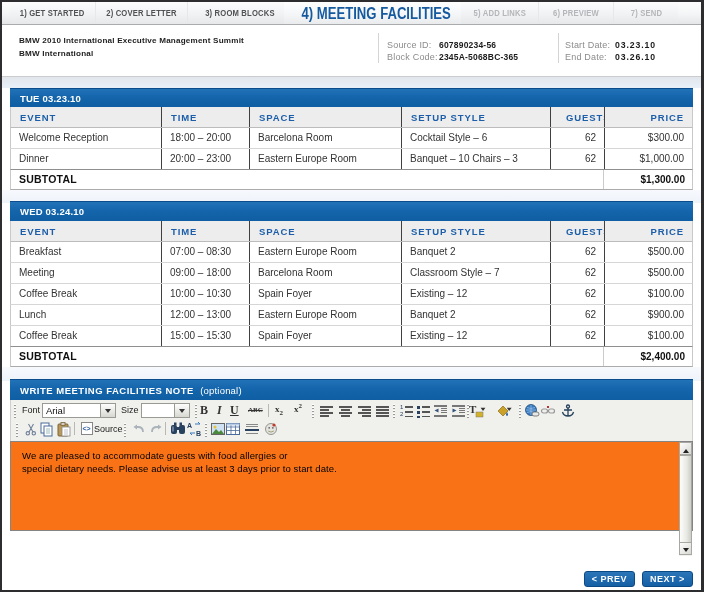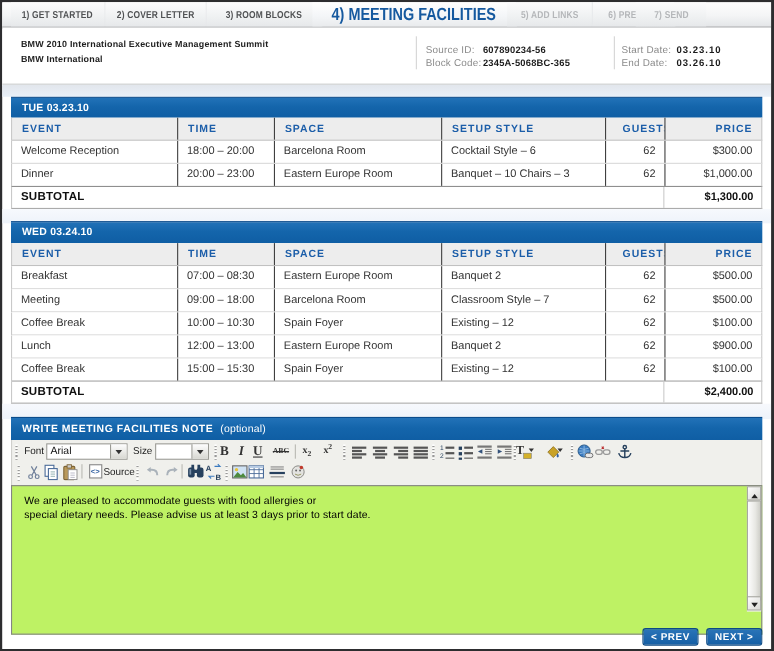--- a/index.html
+++ b/index.html
@@ -67,21 +67,21 @@
 #tb .grip { position:absolute; width:3px; height:14px;
   background:repeating-linear-gradient(#fff 0 1px, #999 1px 2px, #f0f0ec 2px 3px); width:2px;}
 #tb .vsep2 { position:absolute; width:1px; height:13px; background:#b9b9b3; }
 #tb .lab { position:absolute; font-size:9px; color:#222; }
 #tb .combo { position:absolute; height:15px; background:#fff; border:1px solid #9a9a94; }
 #tb .combo .arr { position:absolute; right:0; top:0; width:15px; height:13px; background:linear-gradient(#fdfdfd,#d8d8d2);
   border-left:1px solid #9a9a94; }
 #tb .combo .arr:after { content:""; position:absolute; left:4px; top:5px; border:3px solid transparent; border-top:4px solid #333; }
 #tb .combo .cv { position:absolute; left:3px; top:1px; font-size:9.5px; color:#111; }
 #tb .bt { position:absolute; font-weight:bold; font-size:12px; color:#333; font-family:"Liberation Serif",serif; }
-#txtwrap { position:relative; width:683px; height:136px; background:#bef264; border:1px solid #848484; }
+#txtwrap { position:relative; width:683px; height:90px; background:#f97316; border:1px solid #848484; }
 #txtwrap .line { position:absolute; left:11px; font-size:9.5px; color:#000; letter-spacing:0.1px; white-space:nowrap; }
 #sbar { position:absolute; right:0px; top:0px; width:13px; height:114px; background:#f2f2f0; }
 .sbtn { position:absolute; left:0; width:13px; height:13px; background:linear-gradient(135deg,#fdfdfd,#d8d8d4); border:1px solid #a8a8a2; }
 .sbtn:after { content:""; position:absolute; left:3px; border:3px solid transparent; }
 .sbtn.up:after { top:3px; border-bottom:4px solid #222; }
 .sbtn.dn:after { top:5px; border-top:4px solid #222; }
 #sthumb { position:absolute; left:0; top:13px; width:13px; height:91px; background:linear-gradient(90deg,#fdfdfd,#e8e8e4 60%,#cfcfc9); border:1px solid #a8a8a2; }
 
 .navbtn { position:absolute; height:16px; border-radius:3px; background:linear-gradient(#2a74b8,#155fa5);
   border:1px solid #0c4a85; color:#fff; font-size:9px; font-weight:bold; letter-spacing:0.5px;
@@ -90,21 +90,21 @@
 </head>
 <body>
 <div id="page">
   <div id="nav">
     <div class="tab" style="left:8px; width:86px;"><span class="tx">1) GET STARTED</span></div>
     <div class="tab" style="left:94px; width:92px;"><span class="tx">2) COVER LETTER</span></div>
     <div class="tab" style="left:186px; width:105px;"><span class="tx">3) ROOM BLOCKS</span></div>
     <div class="tab on" style="left:282px; width:186px;"><span class="tx">4) MEETING FACILITIES</span></div>
     <div class="tab off" style="left:459px; width:78px;"><span class="tx">5) ADD LINKS</span></div>
     <div class="tab off" style="left:537px; width:75px;"><span class="tx">6) PREVIEW</span></div>
-    <div class="tab off" style="left:576px; width:64px; border-right:none;"><span class="tx">7) SEND</span></div>
+    <div class="tab off" style="left:612px; width:64px; border-right:none;"><span class="tx">7) SEND</span></div>
   </div>
   <div id="hdr">
     <div class="bmw" style="top:10px;">BMW 2010 International Executive Management Summit</div>
     <div class="bmw" style="top:23px;">BMW International</div>
     <div class="vsep" style="left:376px;"></div>
     <div class="grp">
       <div class="lbl" style="left:385px; top:14px;">Source ID:</div>
       <div class="val" style="left:437px; top:14px;">607890234-56</div>
       <div class="lbl" style="left:385px; top:26px;">Block Code:</div>
       <div class="val" style="left:437px; top:26px;">2345A-5068BC-365</div>

